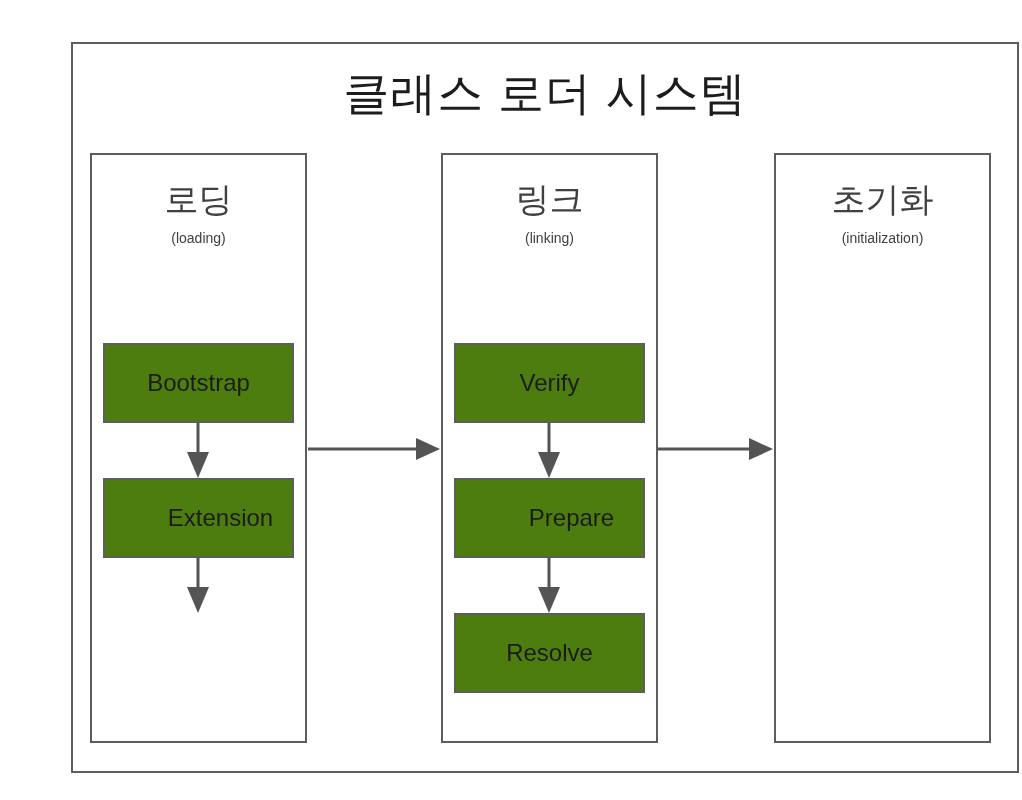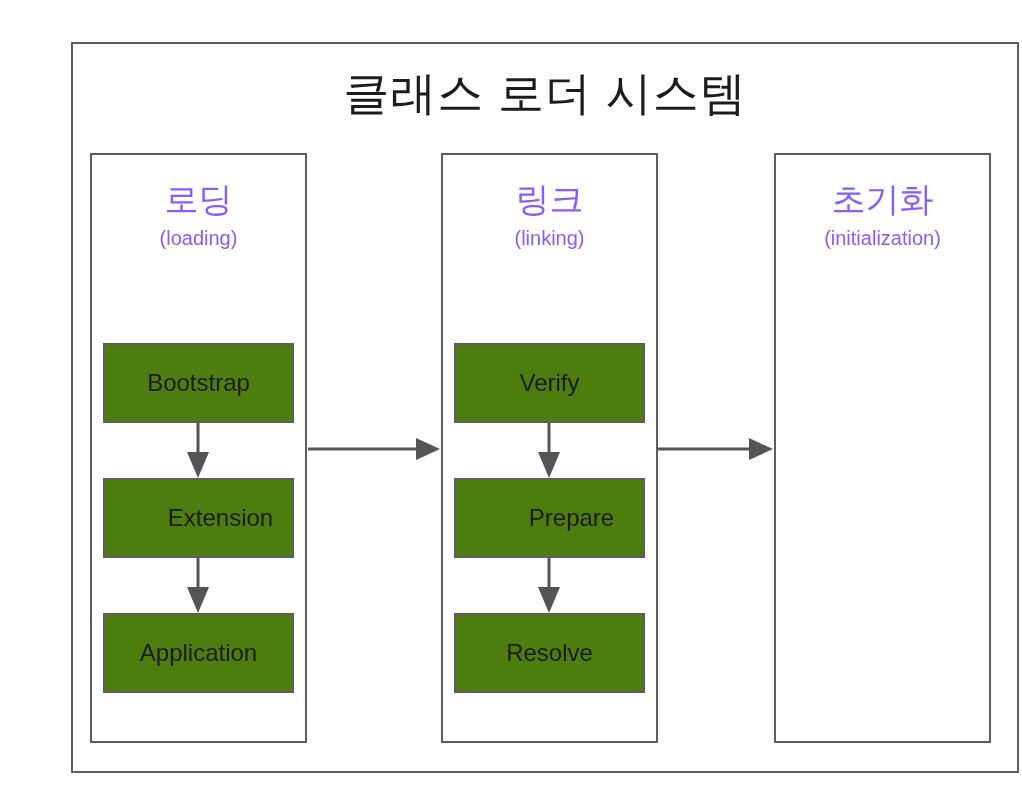--- a/index.html
+++ b/index.html
@@ -47,23 +47,23 @@
     top: 153px;
     height: 590px;
     width: 217px;
     border: 2px solid #5d5d5d;
     background: #ffffff;
   }
   .col-loading        { left: 56px;  }
   .col-linking        { left: 407px; }
   .col-initialization { left: 740px; }
 
-  .col-header { padding-top: 20px; text-align: center; color: #8b5cf6; }
+  .col-header { padding-top: 20px; text-align: center; color: #404040; }
   .col-title-ko { font-size: 34px; line-height: 48px; font-weight: 500; }
-  .col-title-en { font-size: 20px; line-height: 30px; font-weight: 400; }
+  .col-title-en { font-size: 14px; line-height: 30px; font-weight: 400; }
 
   .node {
     position: absolute;
     left: 11px;
     right: 11px;
     height: 80px;
     border: 2px solid #5d5d5d;
     background: #4d7c0f;
     display: flex;
     align-items: center;
@@ -144,21 +144,20 @@
 
   <div class="diagram-title">클래스 로더 시스템</div>
 
   <div class="column col-loading">
     <div class="col-header">
       <div class="col-title-ko">로딩</div>
       <div class="col-title-en">(loading)</div>
     </div>
     <div class="node node-1">Bootstrap</div>
     <div class="node node-2">Extension</div>
-    <div class="node node-3">Application</div>
   </div>
 
   <div class="column col-initialization">
     <div class="col-header">
       <div class="col-title-ko">초기화</div>
       <div class="col-title-en">(initialization)</div>
     </div>
   </div>
 
   <div class="column col-linking">

